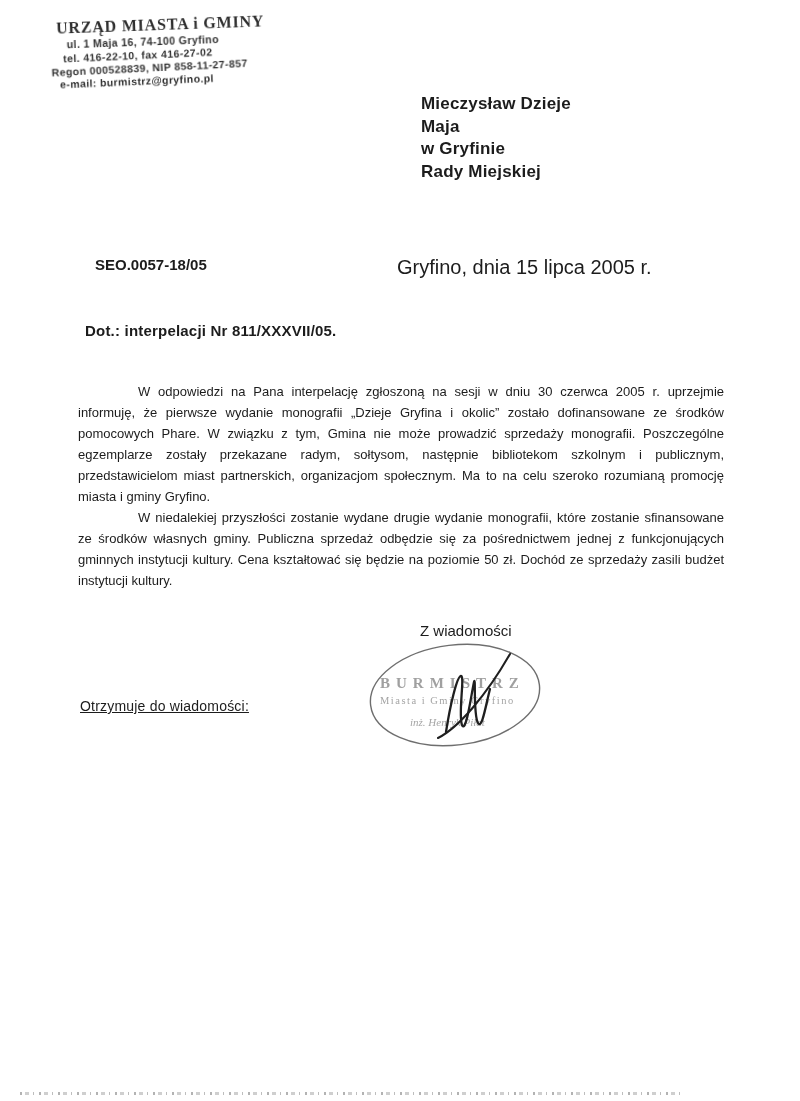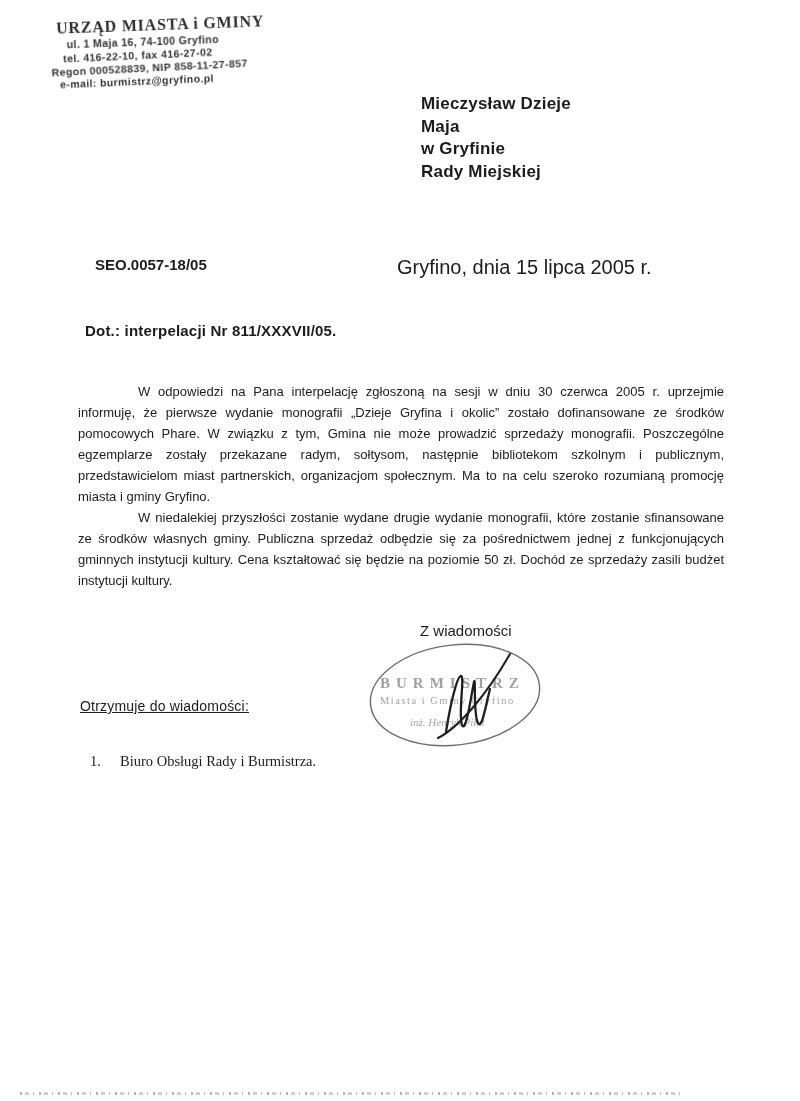--- a/index.html
+++ b/index.html
@@ -183,19 +183,16 @@
   <svg class="signature-svg" width="210" height="130" viewBox="0 0 210 130" xmlns="http://www.w3.org/2000/svg">
     <ellipse cx="97" cy="61" rx="85" ry="50" transform="rotate(-7 97 61)" fill="none" stroke="#4a4a4a" stroke-width="1.4" opacity="0.8"></ellipse>
     <text class="stamp-text" x="22" y="54" font-size="15" letter-spacing="6" fill="#8f8f8f" fill-opacity="0.85" font-weight="bold">BURMISTRZ</text>
     <text class="stamp-text" x="22" y="70" font-size="10.5" letter-spacing="1.5" fill="#9a9a9a" fill-opacity="0.9">Miasta i Gminy Gryfino</text>
     <text class="stamp-text" x="52" y="92" font-size="11" font-style="italic" fill="#9a9a9a" fill-opacity="0.9">inż. Henryk Piłat</text>
     <path d="M 88 98 C 92 72 99 42 103 42 C 107 42 100 80 104 91 C 108 100 113 62 116 48 C 118 40 115 80 120 89 C 124 96 128 70 132 55" fill="none" stroke="#1f1f1f" stroke-width="2.3" stroke-linecap="round"></path>
     <path d="M 80 104 C 100 94 128 62 152 20" fill="none" stroke="#1f1f1f" stroke-width="2.1" stroke-linecap="round"></path>
   </svg>
 
   <div class="dist-heading">Otrzymuje do wiadomości:</div>
-  <div class="dist-item">
-    <span class="num">1.</span><span>Biuro Obsługi Rady i Burmistrza.</span>
-  </div>
 
   <div class="scan-artifact"></div>
 
 </div>
 
 </body></html>

